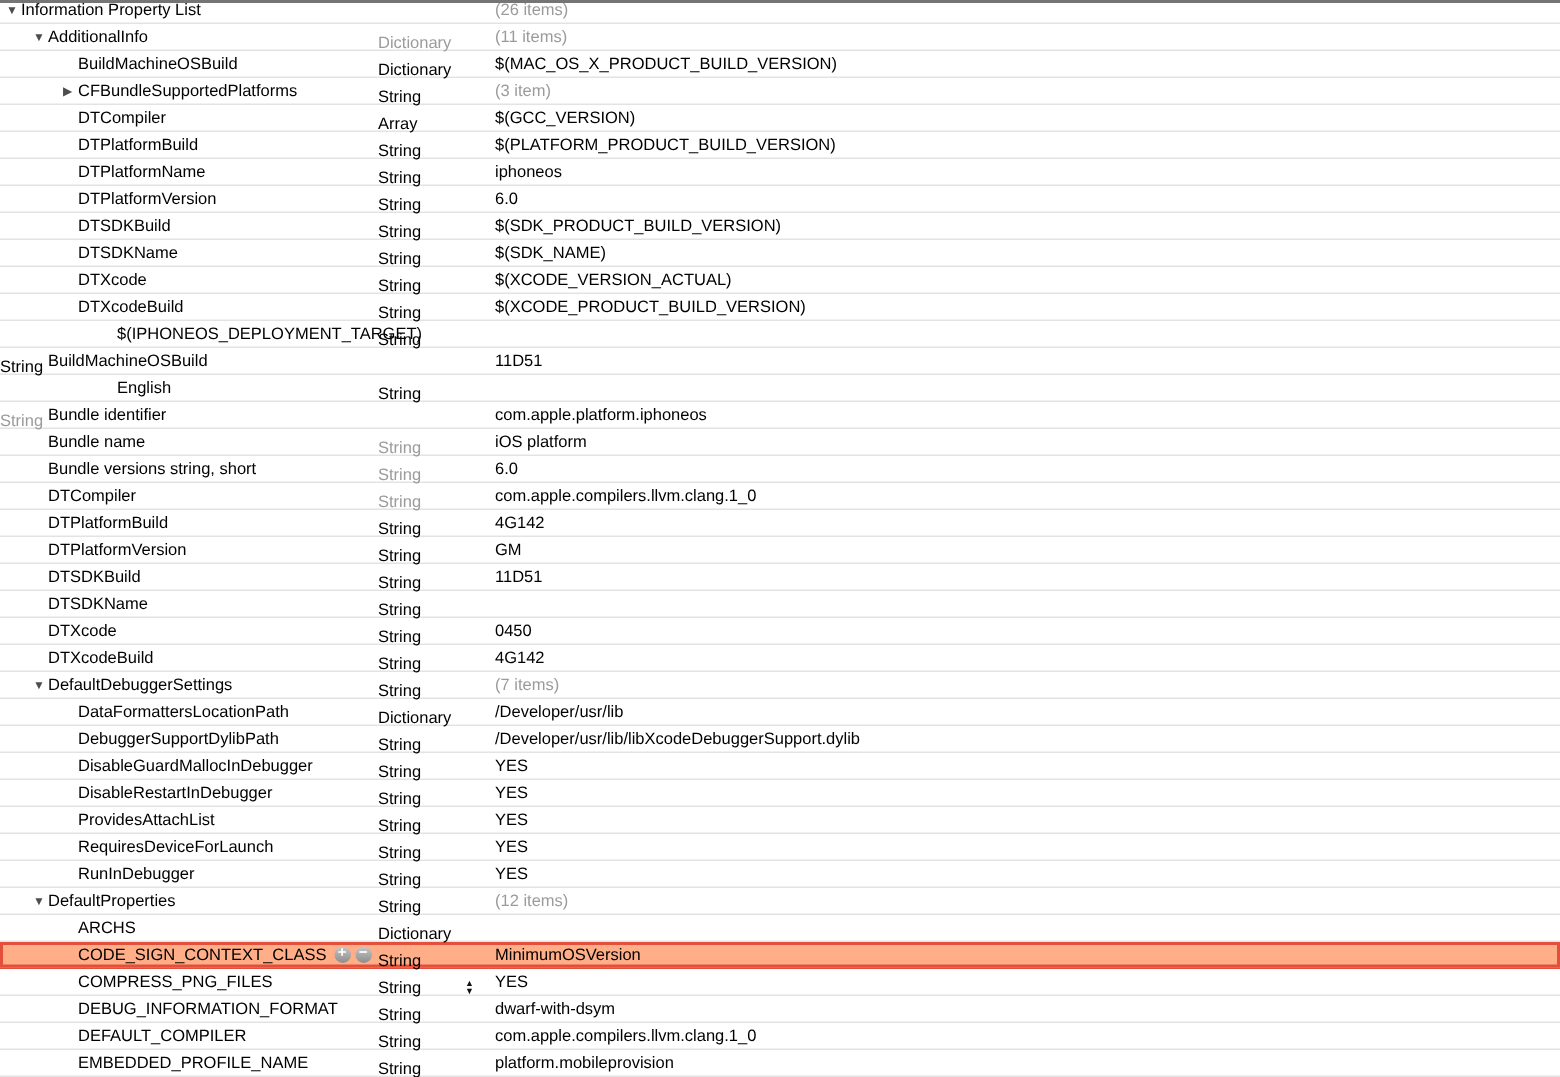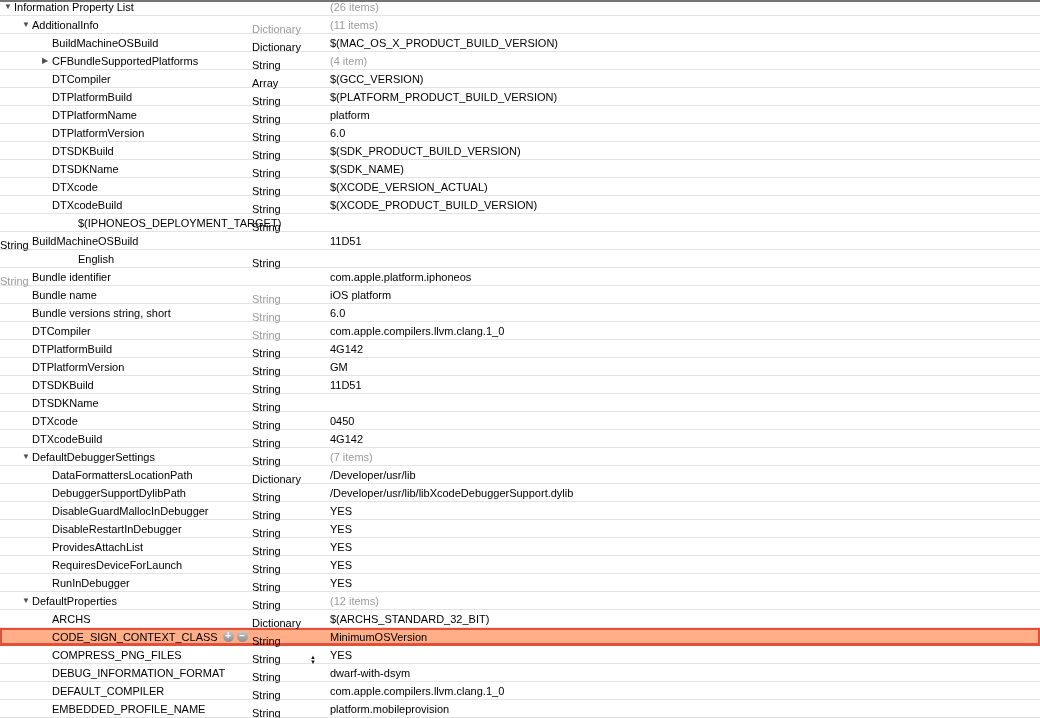--- a/index.html
+++ b/index.html
@@ -70,42 +70,42 @@
         </div>
         <div class="cell type"><span>String</span></div>
         <div class="cell value">$(MAC_OS_X_PRODUCT_BUILD_VERSION)</div>
       </div>
       <div class="row">
         <div class="cell key l2">
           <span class="tri">▶</span>
           <span>CFBundleSupportedPlatforms</span>
         </div>
         <div class="cell type"><span>Array</span></div>
-        <div class="cell value muted">(4 item)</div>
+        <div class="cell value muted">(3 item)</div>
       </div>
       <div class="row">
         <div class="cell key l2 noTri">
           <span>DTCompiler</span>
         </div>
         <div class="cell type"><span>String</span></div>
         <div class="cell value">$(GCC_VERSION)</div>
       </div>
       <div class="row">
         <div class="cell key l2 noTri">
           <span>DTPlatformBuild</span>
         </div>
         <div class="cell type"><span>String</span></div>
         <div class="cell value">$(PLATFORM_PRODUCT_BUILD_VERSION)</div>
       </div>
       <div class="row">
         <div class="cell key l2 noTri">
           <span>DTPlatformName</span>
         </div>
         <div class="cell type"><span>String</span></div>
-        <div class="cell value">platform</div>
+        <div class="cell value">iphoneos</div>
       </div>
       <div class="row">
         <div class="cell key l2 noTri">
           <span>DTPlatformVersion</span>
         </div>
         <div class="cell type"><span>String</span></div>
         <div class="cell value">6.0</div>
       </div>
       <div class="row">
         <div class="cell key l2 noTri">
@@ -283,21 +283,20 @@
           <span>DefaultProperties</span>
         </div>
         <div class="cell type"><span>Dictionary</span></div>
         <div class="cell value muted">(12 items)</div>
       </div>
       <div class="row">
         <div class="cell key l2 noTri">
           <span>ARCHS</span>
         </div>
         <div class="cell type"><span>String</span></div>
-        <div class="cell value">$(ARCHS_STANDARD_32_BIT)</div>
       </div>
       <div class="row selected">
         <div class="cell key l2 noTri">
           <span>CODE_SIGN_CONTEXT_CLASS</span>
           <span class="rbtn">+</span>
           <span class="rbtn minus">−</span>
         </div>
         <div class="cell type"><span>String</span><span class="stepper">
             <span>▲</span>
             <span>▼</span>

